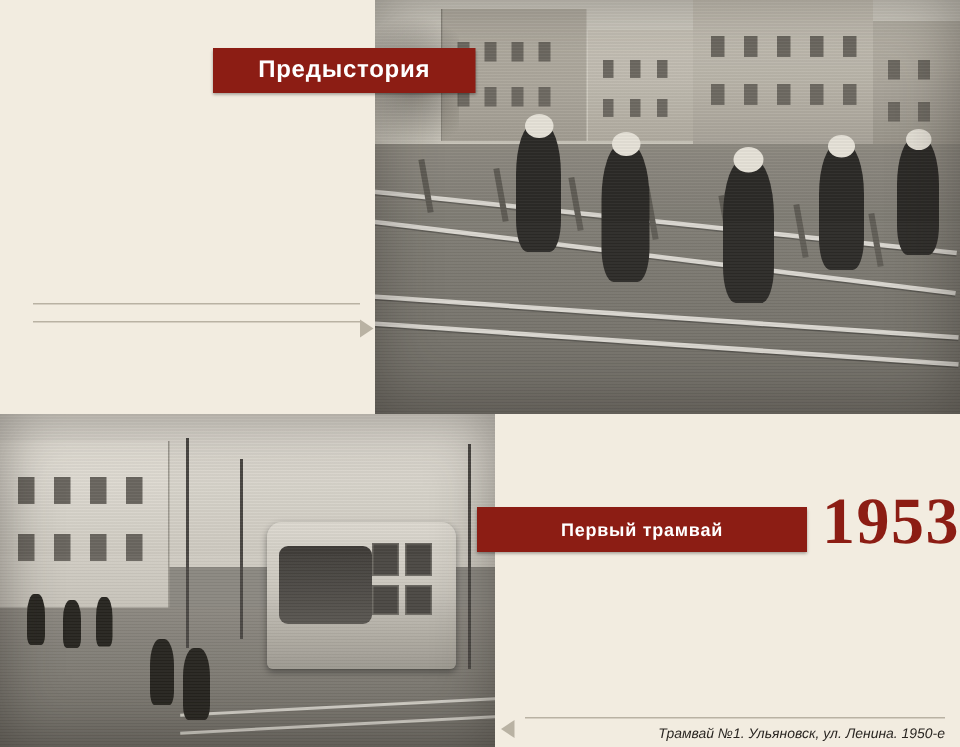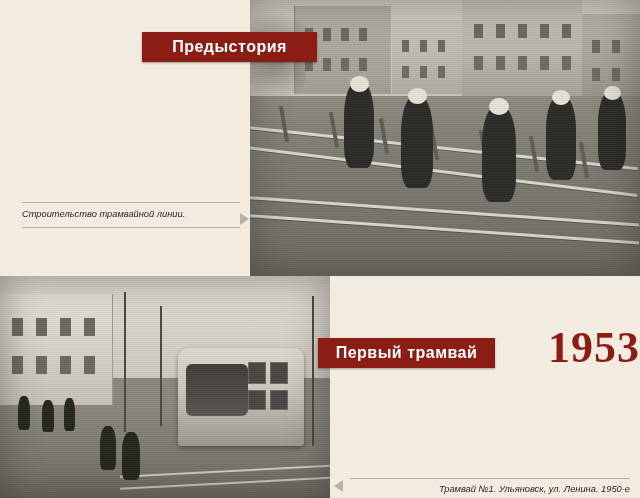--- a/index.html
+++ b/index.html
@@ -84,22 +84,22 @@
     z-index:5;
   }
   .year-bottom{
     position:absolute;left:548px;top:326px;
     font-family:"Liberation Serif", serif;
     font-size:44px;line-height:44px;font-weight:bold;color:#8c1d14;
     letter-spacing:1px;
     z-index:8;
   }
   .tag-bottom{
-    left:318px;top:338px;width:177px;height:30px;
-    font-size:16px;
+    left:318px;top:338px;width:220px;height:30px;
+    font-size:12px;
     z-index:8;
     text-align:center;
   }
   .body-bottom{
     position:absolute;left:344px;top:380px;width:284px;
     font-size:11.3px;line-height:15.2px;color:#231f1c;
     text-align:justify;
     font-family:"Liberation Serif", serif;
   }
   .body-bottom .indent{display:inline-block;width:18px;}
@@ -265,21 +265,20 @@
 
     <div class="textblock-top"></div>
 
     <div class="year-top">1948</div>
 
     <div class="tag tag-top">Предыстория</div>
 
     <div class="body-top"><span class="indent"></span><span>Правительственное решение о строительстве трамвайных линий в Ульяновске вышло в 1948 году. Укладка рельсов началась 11 ноября 1949 года. На следующий день забили первый костыль. К осени 1953 года рельсы 1-го маршрута были уложены полностью.</span></div>
 
     <div class="caption-top">
-      <span class="ln">Строительство трамвайной линии.</span>
     </div>
     <div class="arrow arrow-top"></div>
   </div>
 
   <div>
 
     <div class="photo-bottom">
       <div class="p2-sky"></div>
       <div class="p2-bld">
         <div class="p2-win" style="left:12px;top:24px;width:11px;height:18px;"></div>

